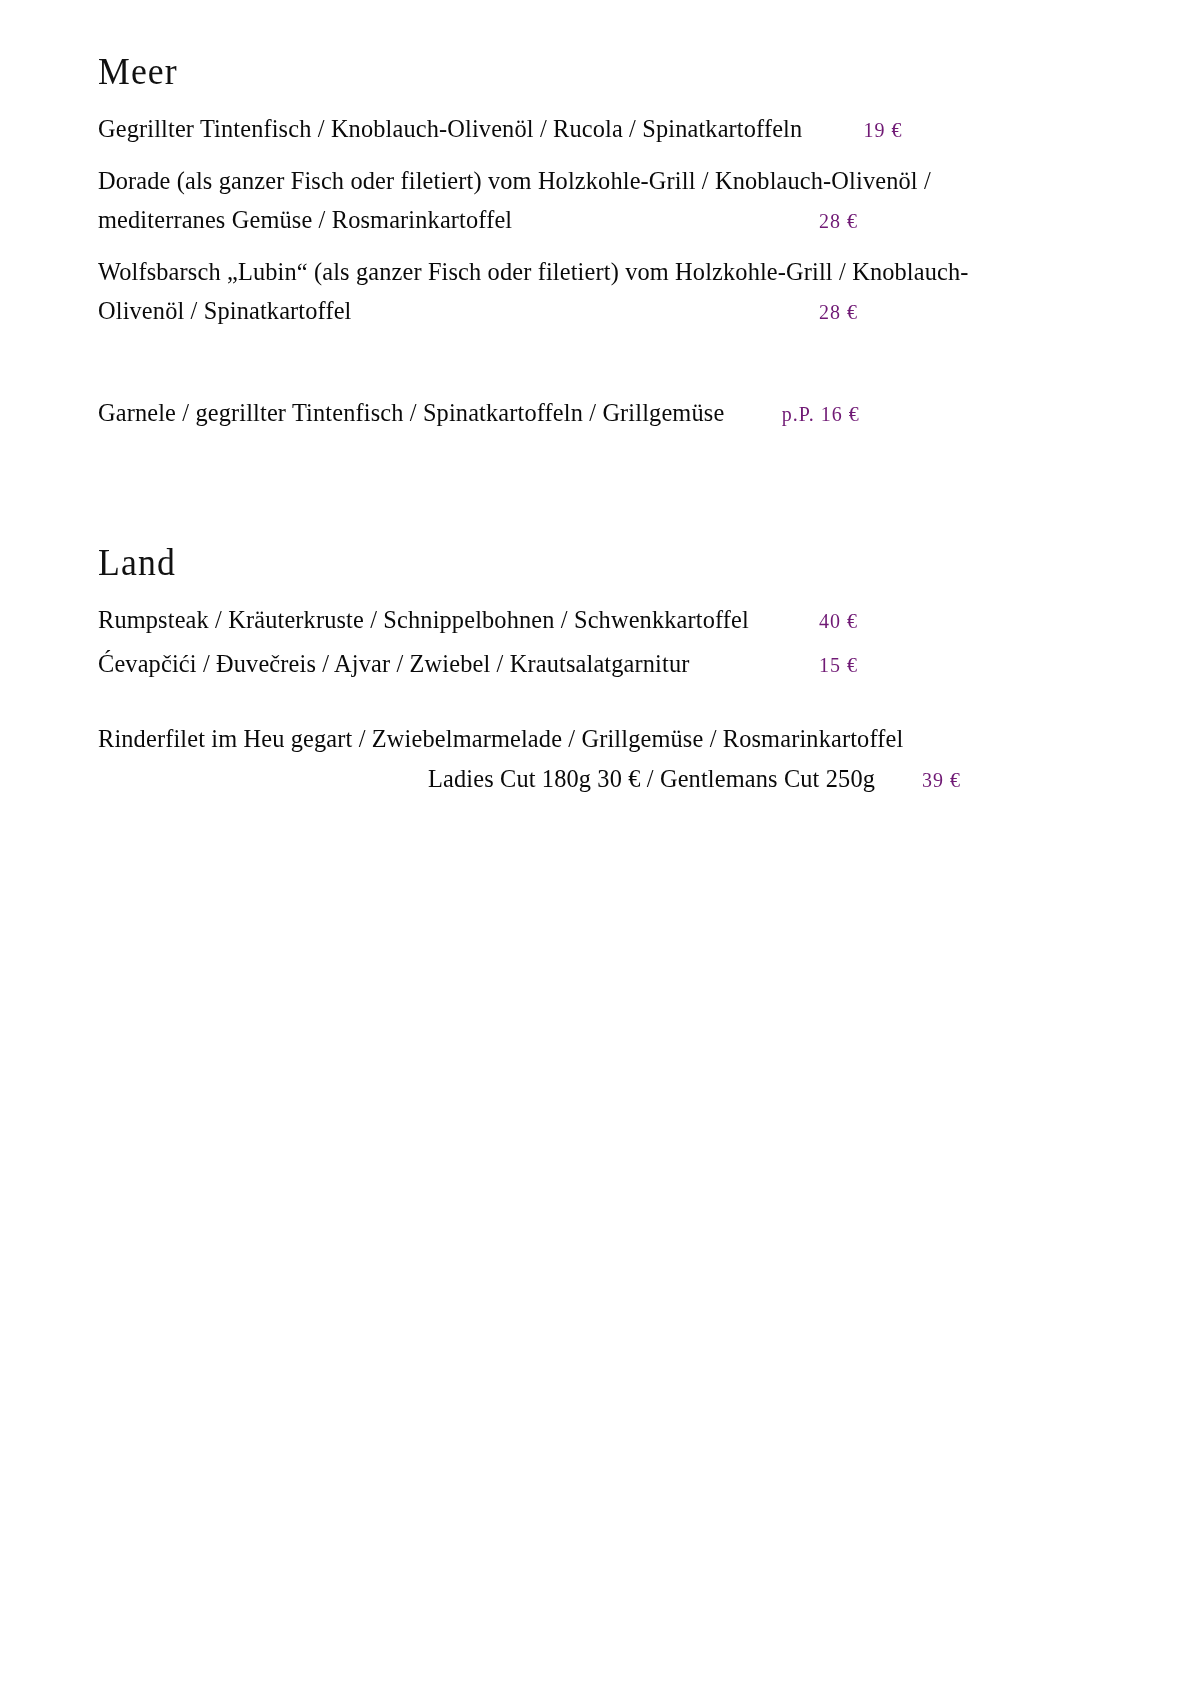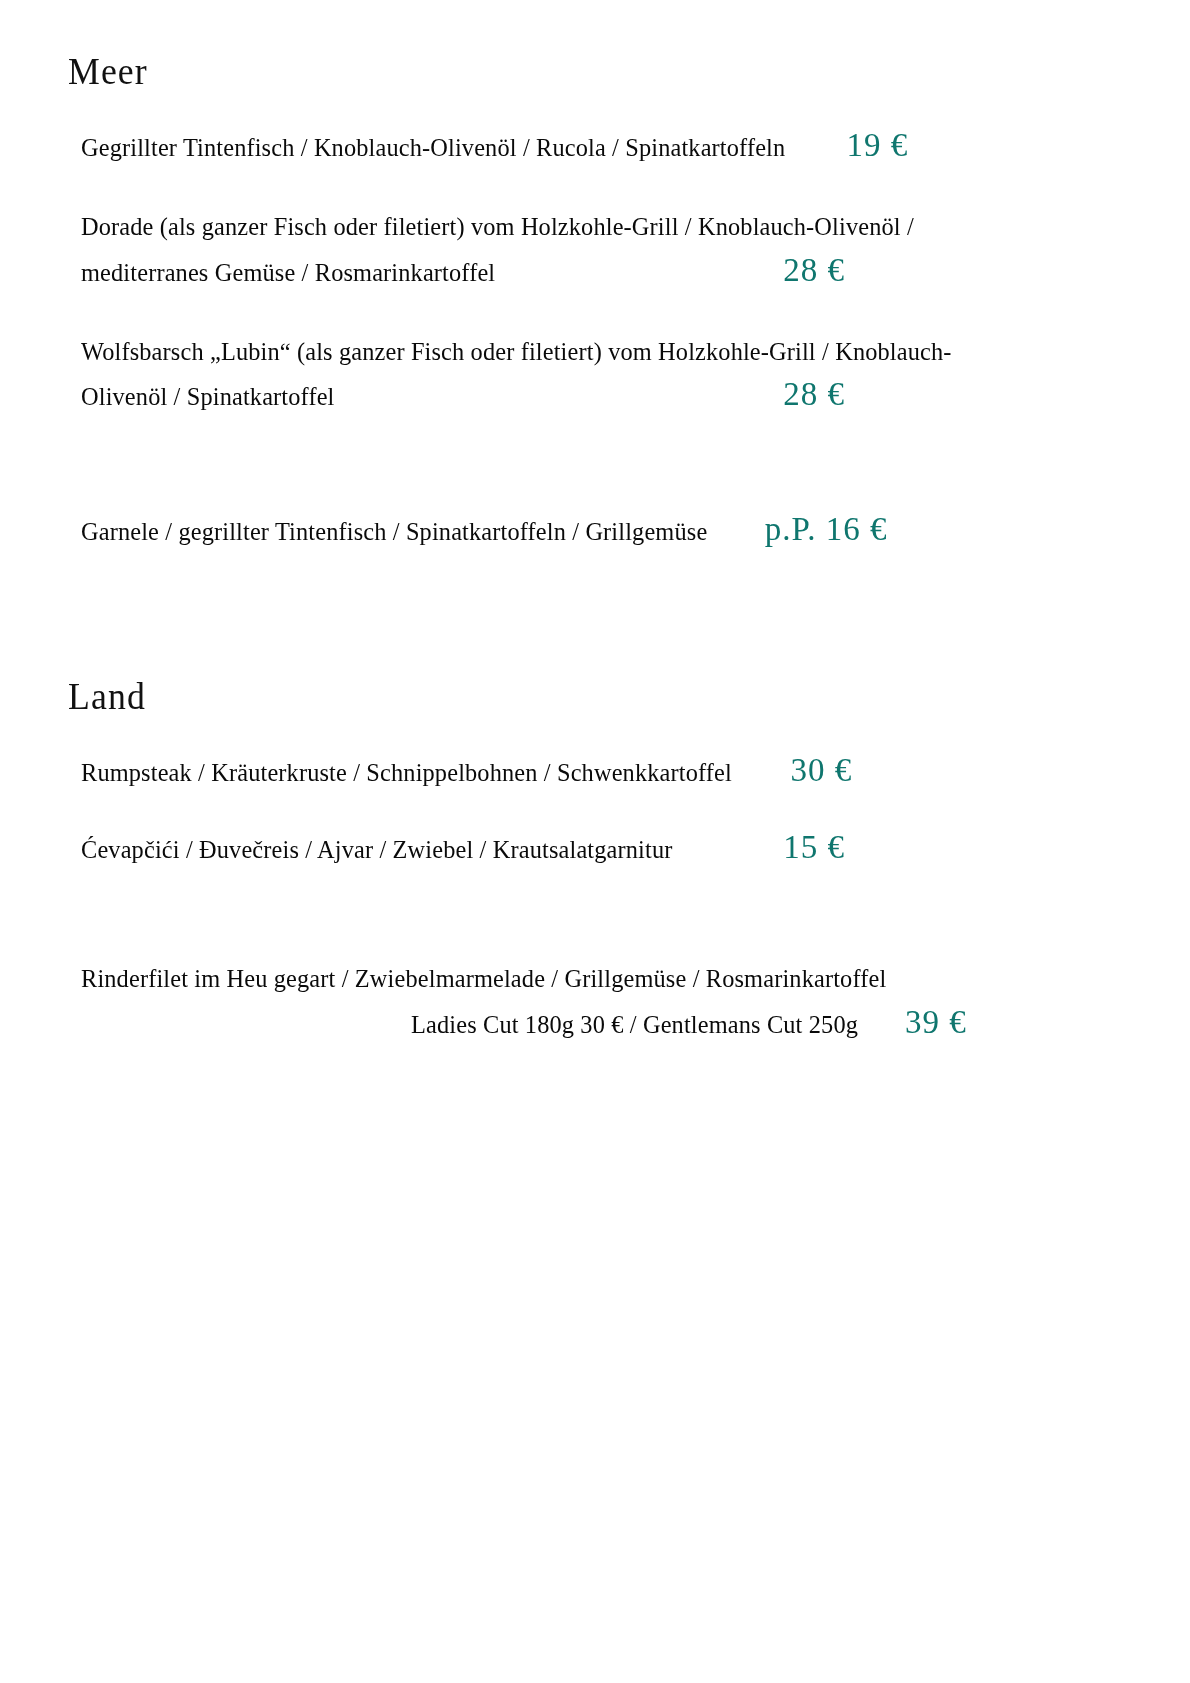--- a/index.html
+++ b/index.html
@@ -17,21 +17,21 @@
     -webkit-font-smoothing: antialiased;
   }
 
   .page {
     position: absolute;
     left: 0;
     top: 0;
     width: 968px;
     height: 1683px;
     box-sizing: border-box;
-    padding: 52px 110px 0 68px;
+    padding: 52px 110px 0 98px;
   }
 
   
   .section {
     margin: 0;
   }
   .section-title {
     font-size: 38px;
     font-weight: 400;
     letter-spacing: 1.2px;
@@ -45,44 +45,44 @@
   }
 
   
   .items {
     margin: 0;
     padding: 0;
     list-style: none;
   }
   .item {
     display: block;
-    margin: 13px;
+    margin: 0;
     padding: 0;
   }
   .item-line {
     display: flex;
     align-items: baseline;
     justify-content: space-between;
     width: 100%;
   }
   .item-desc {
     font-size: 25.5px;
     line-height: 1.0;
     letter-spacing: 0.15px;
     font-weight: 400;
     color: #0a0a0a;
     transform: scaleX(0.955);
     transform-origin: left center;
     white-space: nowrap;
   }
   .item-price {
-    font-size: 33px;
+    font-size: 20px;
     line-height: 1.0;
     font-weight: 400;
-    color: #0f766e;
+    color: #701a75;
     white-space: nowrap;
     flex: 0 0 auto;
     padding-left: 28px;
     letter-spacing: 1px;
   }
   .allergen {
     font-size: 17px;
     letter-spacing: 0.2px;
     vertical-align: baseline;
   }
@@ -166,21 +166,21 @@
   <div class="section">
     <h2 class="section-title">Land</h2>
 
     <div class="gap-m"></div>
 
     <ul class="items">
 
       <li class="item">
         <div class="item-line">
           <span class="item-desc">Rumpsteak / Kräuterkruste / Schnippelbohnen / Schwenkkartoffel</span>
-          <span class="item-price">30 €</span>
+          <span class="item-price">40 €</span>
         </div>
       </li>
 
       <div class="gap-s"></div>
 
       <li class="item">
         <div class="item-line">
           <span class="item-desc">Ćevapčići / Đuvečreis / Ajvar / Zwiebel / Krautsalatgarnitur</span>
           <span class="item-price">15 €</span>
         </div>

